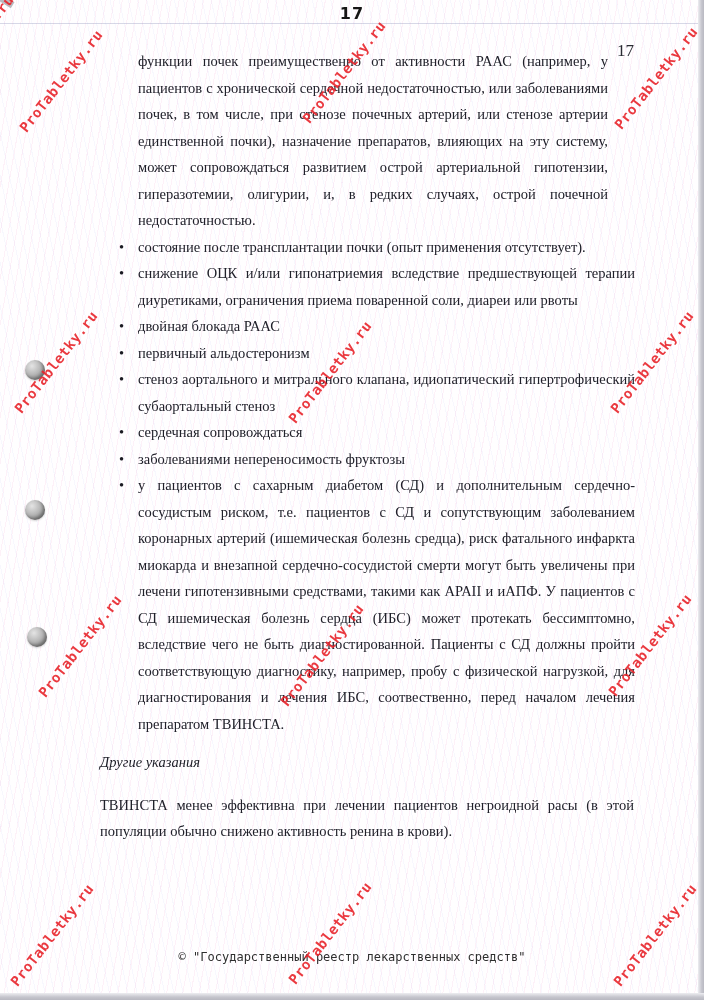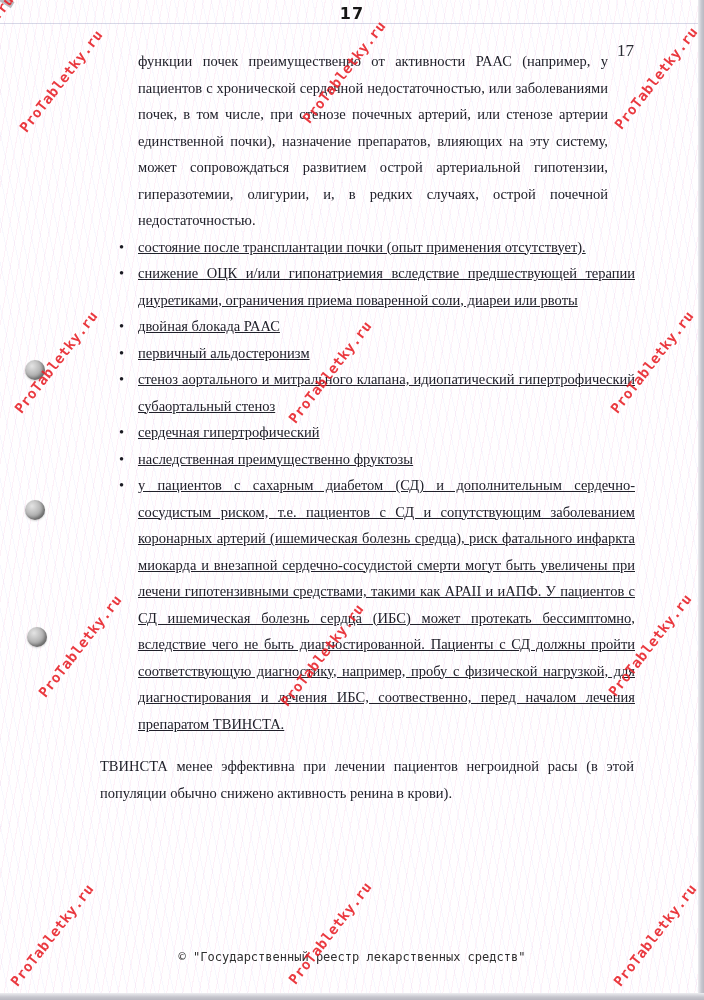--- a/index.html
+++ b/index.html
@@ -22,21 +22,21 @@
     letter-spacing:1px;
   }
   .top-line{position:absolute;left:0;top:23px;width:100%;height:1px;background:rgba(140,145,185,0.35);z-index:2;}
   .corner-artifact{position:absolute;left:-4px;top:-3px;width:18px;height:7px;background:#b9b9bf;transform:rotate(32deg);z-index:2;}
 
   .content{position:absolute;left:0;top:0;width:704px;z-index:3;}
   .doc-pagenum{position:absolute;top:38px;right:70px;font-size:17px;color:#2a2a33;}
   .body-text{font-size:14.5px;line-height:26.5px;}
   .para-intro{margin:48px 96px 0 138px;text-align:justify;}
   ul.bullets{margin:0 69px 0 138px;padding:0;list-style:none;}
-  ul.bullets li{position:relative;text-align:justify;text-decoration:underline;}
+  ul.bullets li{position:relative;text-align:justify;}
   ul.bullets li::before{content:"\2022";position:absolute;left:-19px;top:0;color:#1a1a22;}
   .section-heading{margin:12px 70px 0 100px;font-style:italic;}
   .para{margin:16px 70px 0 100px;text-align:justify;}
 
   .footer{
     position:absolute;left:0;top:950px;width:100%;text-align:center;z-index:3;
     font-family:"DejaVu Sans Mono", monospace;font-size:12px;color:#2e2e2e;
   }
 
   .wm{
@@ -70,25 +70,26 @@
     <div class="doc-pagenum">17</div>
 
     <p class="para-intro">функции почек преимущественно от активности РААС (например, у пациентов с хронической сердечной недостаточностью, или заболеваниями почек, в том числе, при стенозе почечных артерий, или стенозе артерии единственной почки), назначение препаратов, влияющих на эту систему, может сопровождаться развитием острой артериальной гипотензии, гиперазотемии, олигурии, и, в редких случаях, острой почечной недостаточностью.</p>
 
     <ul class="bullets">
       <li>состояние после трансплантации почки (опыт применения отсутствует).</li>
       <li>снижение ОЦК и/или гипонатриемия вследствие предшествующей терапии диуретиками, ограничения приема поваренной соли, диареи или рвоты</li>
       <li>двойная блокада РААС</li>
       <li>первичный альдостеронизм</li>
       <li>стеноз аортального и митрального клапана, идиопатический гипертрофический субаортальный стеноз</li>
-      <li>сердечная гипертрофический</li>
-      <li>наследственная преимущественно фруктозы</li>
+      <li>сердечная сопровождаться</li>
+      <li>заболеваниями непереносимость фруктозы</li>
       <li>у пациентов с сахарным диабетом (СД) и дополнительным сердечно-сосудистым риском, т.е. пациентов с СД и сопутствующим заболеванием коронарных артерий (ишемическая болезнь средца), риск фатального инфаркта миокарда и внезапной сердечно-сосудистой смерти могут быть увеличены при лечени гипотензивными средствами, такими как АРАII и иАПФ. У пациентов с СД ишемическая болезнь сердца (ИБС) может протекать бессимптомно, вследствие чего не быть диагностированной. Пациенты с СД должны пройти соответствующую диагностику, например, пробу с физической нагрузкой, для диагностирования и лечения ИБС, соотвественно, перед началом лечения препаратом ТВИНСТА.</li>
     </ul>
 
+    <p class="section-heading">Другие указания</p>
     <p class="para">ТВИНСТА менее эффективна при лечении пациентов негроидной расы (в этой популяции обычно снижено активность ренина в крови).</p>
   </div>
 
   <div class="footer">© "Государственный реестр лекарственных средств"</div>
 
   <div class="ball" style="left:25px;top:360px;"></div>
   <div class="ball" style="left:25px;top:500px;"></div>
   <div class="ball" style="left:27px;top:627px;"></div>
 
   <div class="wm" style="left:-28px;top:46px;">ProTabletky.ru</div>

